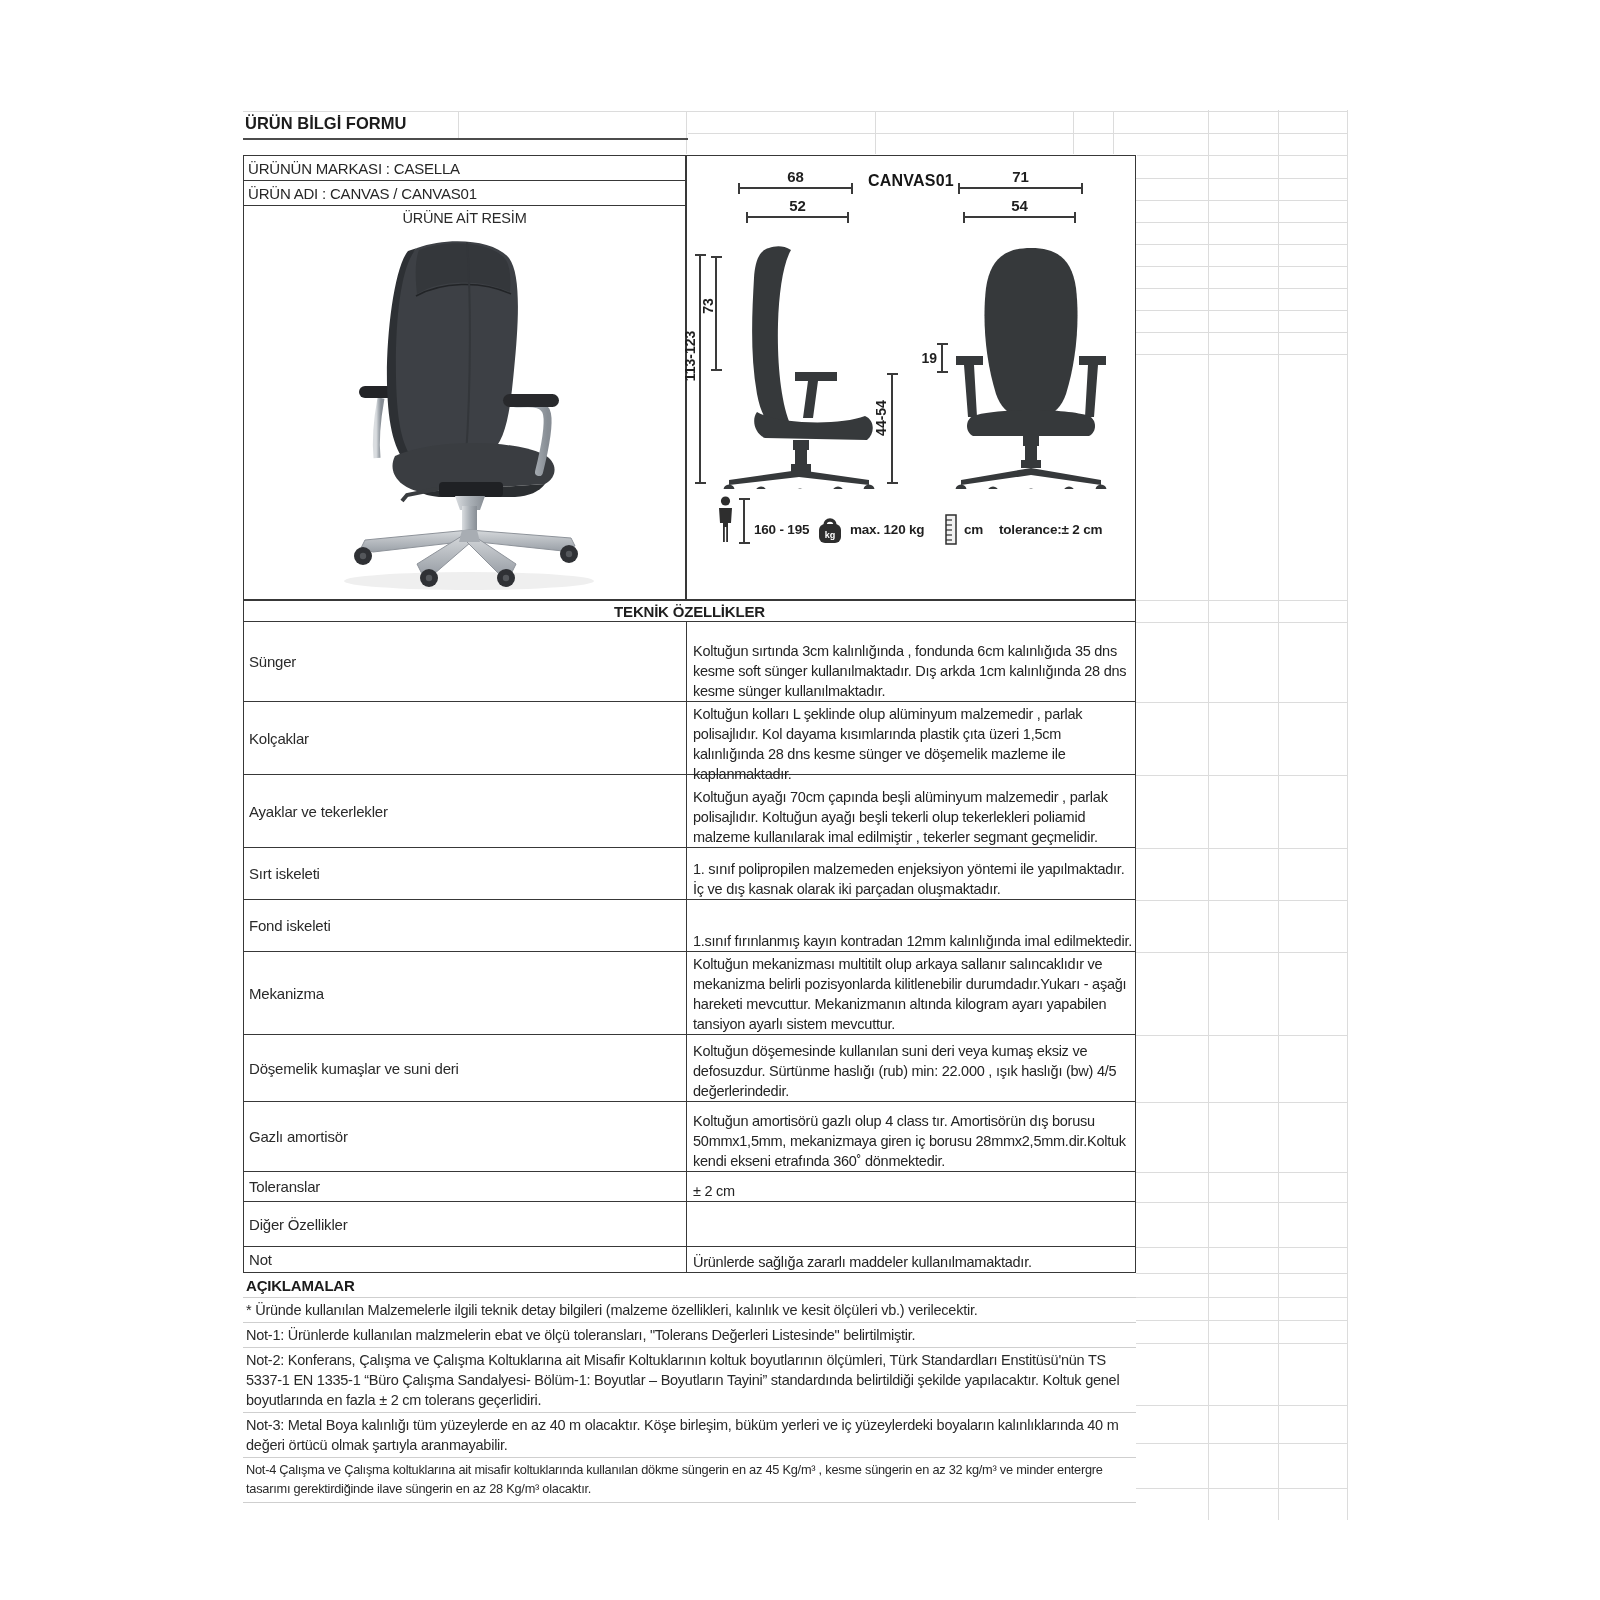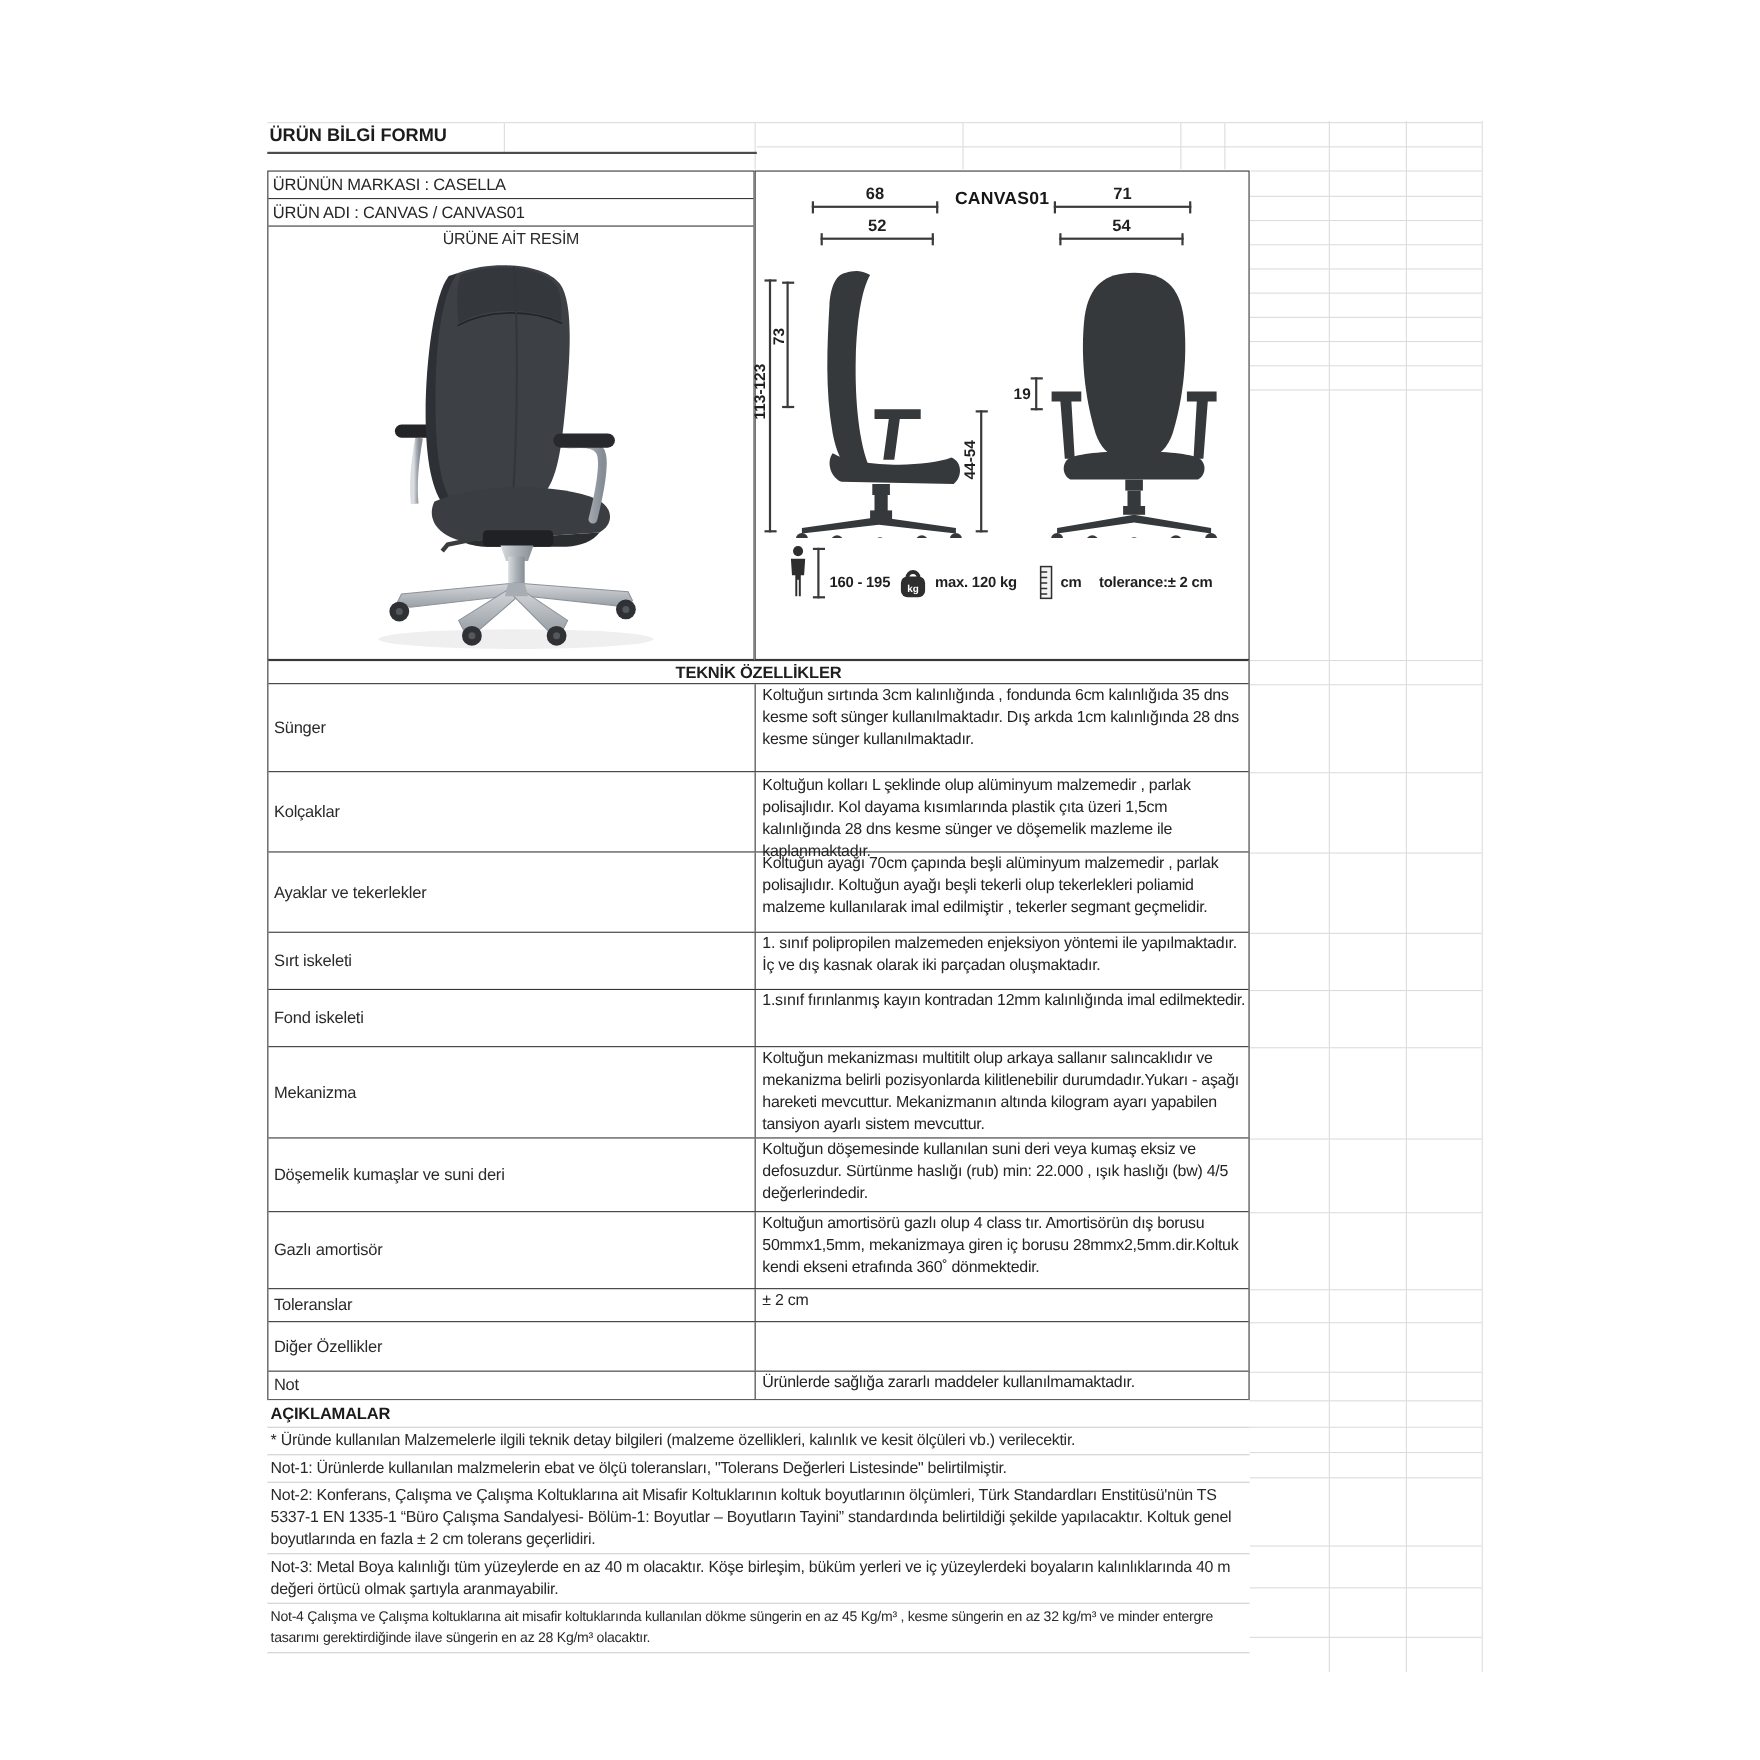--- a/index.html
+++ b/index.html
@@ -12,21 +12,21 @@
   .form-title{position:absolute;left:245px;top:114px;font-size:16.5px;font-weight:bold;color:#1c1c1c;}
   .boxA{position:absolute;left:243px;top:155px;width:443px;height:445px;border:1.5px solid #383838;box-sizing:border-box;background:#fff;}
   .boxB{position:absolute;left:686px;top:155px;width:450px;height:445px;border:1.5px solid #383838;box-sizing:border-box;background:#fff;}
   .inforow{height:25px;border-bottom:1.5px solid #383838;box-sizing:border-box;display:flex;align-items:center;padding-left:4px;font-size:15px;color:#262626;letter-spacing:-0.2px;}
   .imgcap{height:23px;display:flex;align-items:center;justify-content:center;font-size:14.5px;color:#2a2a2a;border-bottom:none;letter-spacing:-0.2px;}
   
   .spec{position:absolute;left:243px;top:600px;width:893px;box-sizing:border-box;border-left:1.5px solid #383838;border-right:1.5px solid #383838;background:#fff;}
   .spec-header{height:22px;border-top:1.5px solid #383838;border-bottom:1.5px solid #383838;box-sizing:border-box;display:flex;align-items:center;justify-content:center;font-weight:bold;font-size:15px;color:#1e1e1e;letter-spacing:-0.2px;}
   .srow{display:flex;border-bottom:1.5px solid #383838;box-sizing:border-box;}
   .slabel{width:443px;flex:0 0 443px;border-right:1.5px solid #383838;box-sizing:border-box;display:flex;align-items:center;padding-left:5px;font-size:15px;color:#2a2a2a;letter-spacing:-0.2px;}
-  .svalue{flex:1;display:flex;align-items:flex-start;padding-left:6px;box-sizing:border-box;overflow:visible;}
+  .svalue{flex:1;display:flex;align-items:flex-end;padding-left:6px;box-sizing:border-box;overflow:visible;}
   .svalue .svtext{display:block;width:calc(100% + 16px);font-size:14.5px;line-height:20px;color:#242424;letter-spacing:-0.25px;}
   .srow.top .svalue{align-items:flex-start;padding-top:2px;}
   
   .remarks{position:absolute;left:243px;top:1273px;width:893px;background:#fff;}
   .rhead{font-weight:bold;font-size:15px;color:#1b1b1b;padding:4px 0 3px 3px;border-bottom:1px solid #cfcfcf;letter-spacing:-0.2px;}
   .note{font-size:14.5px;line-height:20px;color:#2a2a2a;padding:2px 4px 2px 3px;border-bottom:1px solid #cfcfcf;letter-spacing:-0.25px;}
   .note.small{font-size:12.8px;line-height:19px;}
   .note.n1,.note.n2{min-height:19px;}
   .note.n3{min-height:58px;}
   .note.n4{min-height:34px;}

